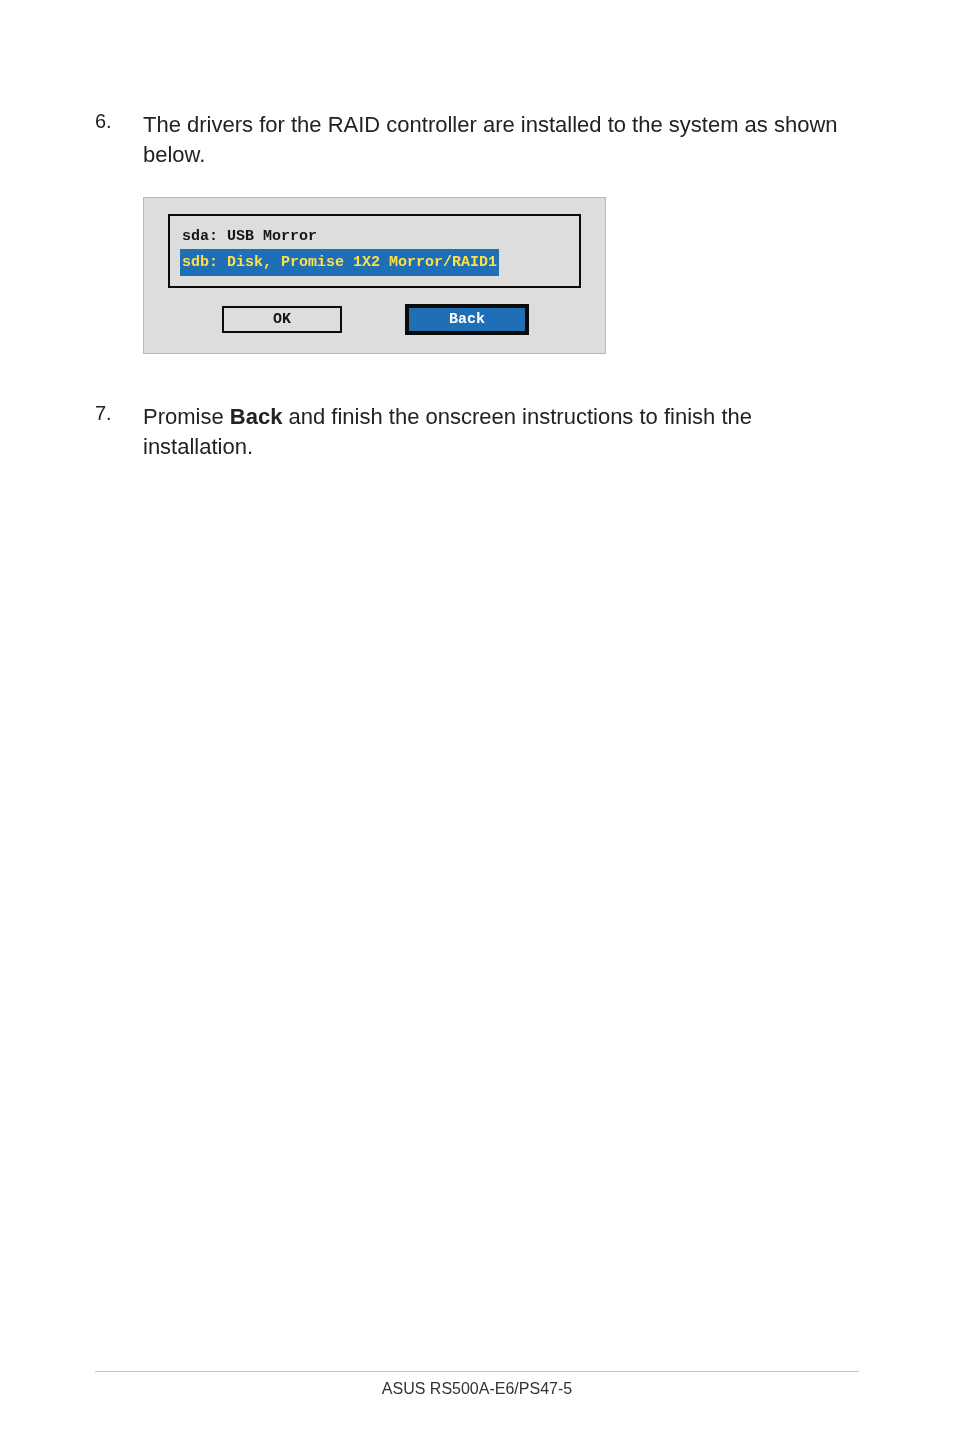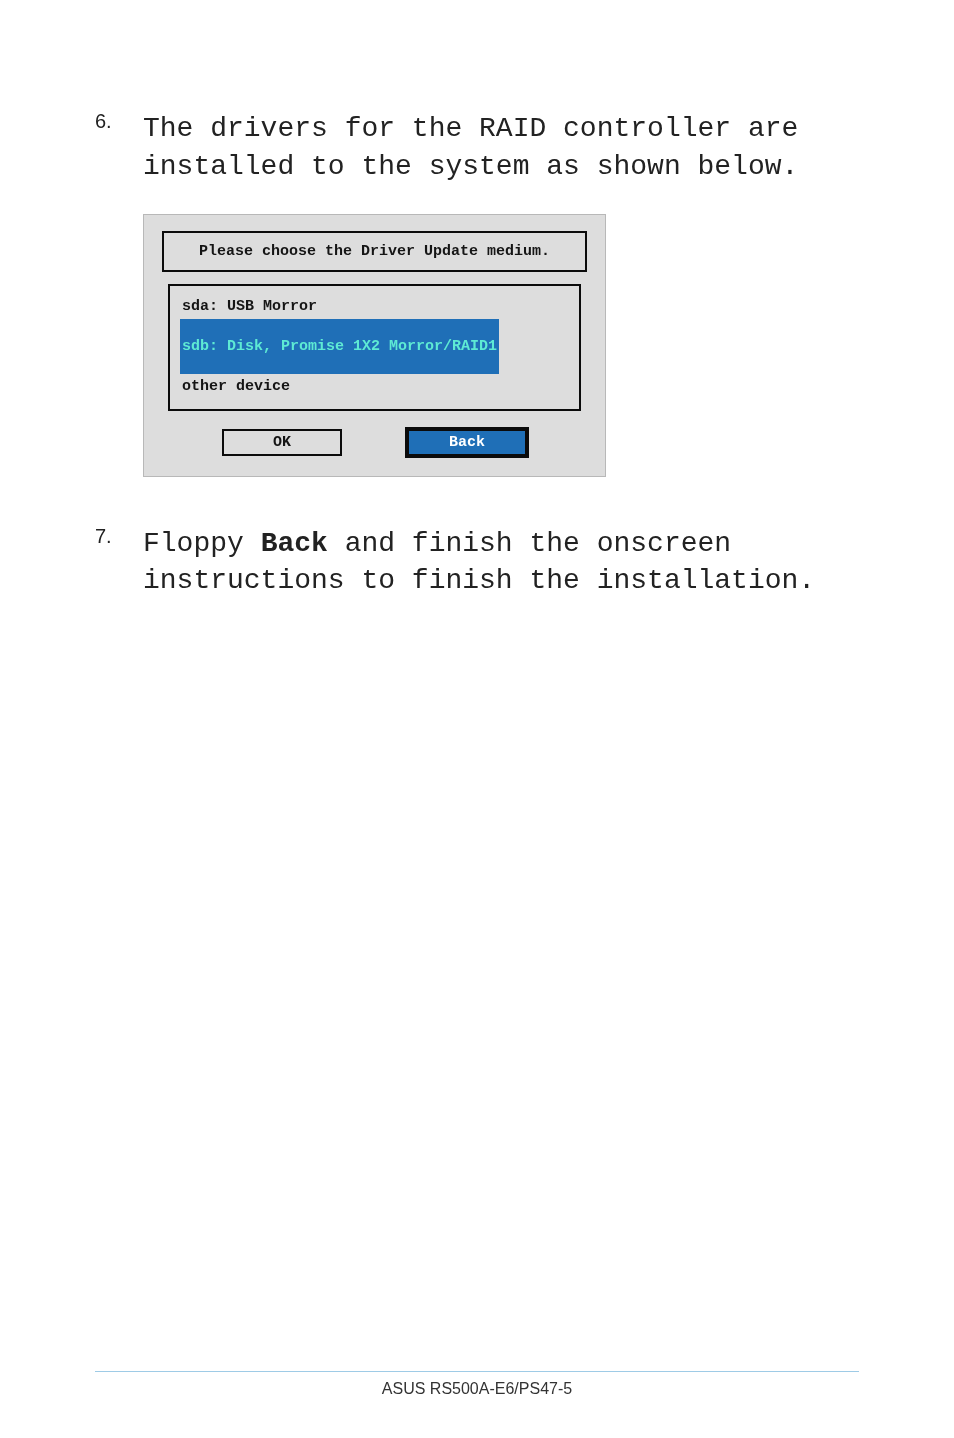--- a/index.html
+++ b/index.html
@@ -19,23 +19,22 @@
     display: flex;
     align-items: flex-start;
     margin-bottom: 28px;
   }
   .step-num {
     width: 48px;
     flex-shrink: 0;
     font-size: 20px;
   }
   .step-text {
-    font-size: 28px;
+    font-size: 22px;
     line-height: 1.35;
-    font-family: Liberation Mono, monospace;
   }
   .dialog-wrap {
     margin-left: 48px;
     margin-bottom: 48px;
   }
   .dialog {
     width: 463px;
     background: #dddddd;
     border: 1px solid #b8b8b8;
     padding: 16px 18px 20px 18px;
@@ -55,23 +54,23 @@
     border: 2px solid #0b0b0b;
     padding: 8px 10px 10px 10px;
     margin: 0 6px 18px 6px;
   }
   .dialog-item {
     padding: 4px 2px;
     white-space: pre;
   }
   .dialog-item.selected {
     background: #1f6fb7;
-    color: #5eead4;
+    color: #fde047;
     display: inline-block;
-    padding: 19px 2px;
+    padding: 5px 2px;
   }
   .btn-row {
     display: flex;
     justify-content: center;
     gap: 65px;
   }
   .btn {
     border: 2px solid #0b0b0b;
     min-width: 80px;
     padding: 3px 18px;
@@ -109,39 +108,35 @@
 
 <div class="page">
 
   <div class="step">
     <div class="step-num">6.</div>
     <div class="step-text">The drivers for the RAID controller are installed to the system as shown below.</div>
   </div>
 
   <div class="dialog-wrap">
     <div class="dialog">
-      <div class="dialog-title-box">
-        <span>Please choose the Driver Update medium.</span>
-      </div>
       <div class="dialog-list">
         <div class="dialog-item">sda: USB Morror</div>
         <div><span class="dialog-item selected">sdb: Disk, Promise 1X2 Morror/RAID1</span></div>
-        <div class="dialog-item">other device</div>
       </div>
       <div class="btn-row">
         <div class="btn">OK</div>
         <div class="btn primary">Back</div>
       </div>
     </div>
   </div>
 
   <div class="step">
     <div class="step-num">7.</div>
     <div class="step-text">
-      <span>Floppy </span><span class="bold">Back</span><span> and finish the onscreen instructions to finish the installation.</span>
+      <span>Promise </span><span class="bold">Back</span><span> and finish the onscreen instructions to finish the installation.</span>
     </div>
   </div>
 
 </div>
 
 <div class="footer">
   <span>ASUS RS500A-E6/PS4</span>
   <span>7-5</span>
 </div>
 

